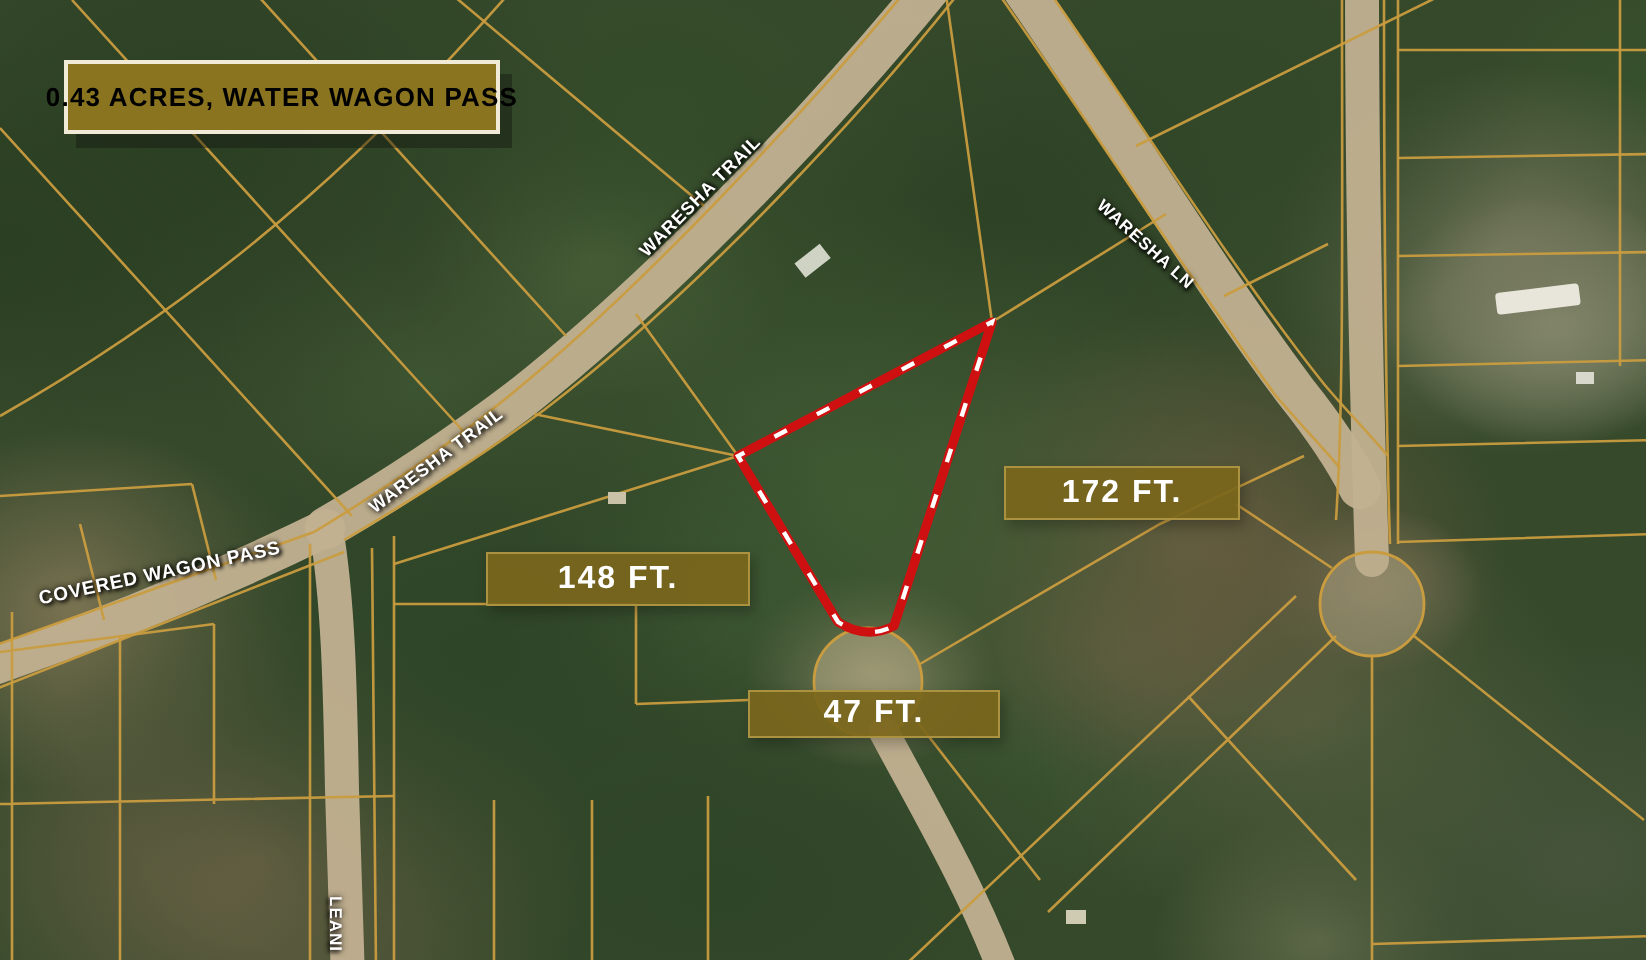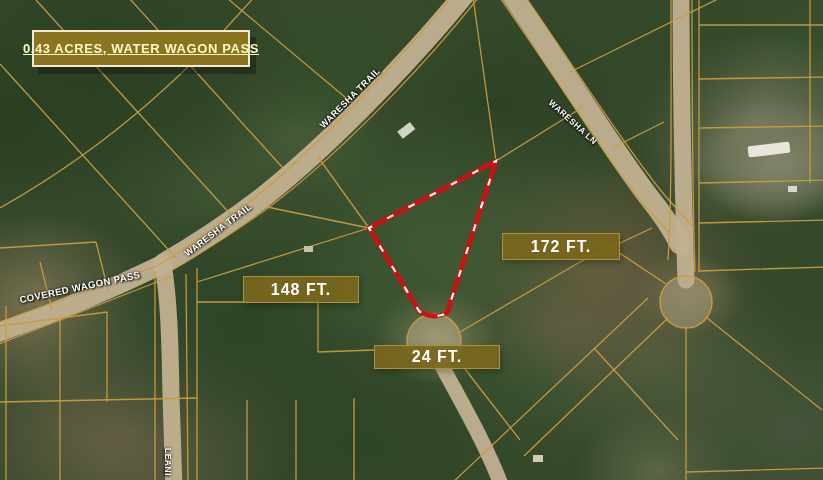--- a/index.html
+++ b/index.html
@@ -32,21 +32,21 @@
       radial-gradient(140px 100px at 823px 40px,  #37502c 0%, rgba(55,80,44,0) 70%),
       radial-gradient(100px 80px  at 560px 330px, #6e6148 0%, rgba(110,97,72,0) 70%),
       radial-gradient(120px 90px  at 360px 300px, #47603a 0%, rgba(71,96,58,0) 70%);
   }
   svg.map{position:absolute;left:0;top:0;}
   .title-badge{
     position:absolute;left:32px;top:30px;width:218px;height:37px;
     background:#8a741f;border:2px solid #f0ead6;box-sizing:border-box;
     box-shadow:6px 7px 0 rgba(20,25,15,.45);
     display:flex;align-items:center;justify-content:center;
-    color:#fef9c3;font-weight:700;font-size:13px;letter-spacing:.6px;white-space:nowrap;text-decoration:underline;
+    color:#000000;font-weight:700;font-size:13px;letter-spacing:.6px;white-space:nowrap;
   }
   .measure{
     position:absolute;box-sizing:border-box;
     background:rgba(122,102,28,.93);border:1px solid #ab9240;
     display:flex;align-items:center;justify-content:center;
     color:#ffffff;font-weight:700;font-size:16px;letter-spacing:1px;white-space:nowrap;
     box-shadow:2px 3px 6px rgba(0,0,0,.25);
   }
   .street{
     position:absolute;transform-origin:center;
@@ -120,18 +120,18 @@
     </g>
   </svg>
 
   <div class="street" style="left:350px;top:98px;font-size:9px;transform:translate(-50%,-50%) rotate(-45deg);">WARESHA TRAIL</div>
   <div class="street" style="left:218px;top:230px;font-size:9px;transform:translate(-50%,-50%) rotate(-37deg);">WARESHA TRAIL</div>
   <div class="street" style="left:573px;top:122px;font-size:8.5px;transform:translate(-50%,-50%) rotate(42deg);">WARESHA LN</div>
   <div class="street" style="left:80px;top:287px;font-size:9.5px;transform:translate(-50%,-50%) rotate(-12deg);">COVERED WAGON PASS</div>
   <div class="street" style="left:168px;top:462px;font-size:8.5px;transform:translate(-50%,-50%) rotate(90deg);">LEANI</div>
 
   <div class="measure" style="left:502px;top:233px;width:118px;height:27px;">172 FT.</div>
-  <div class="measure" style="left:243px;top:276px;width:116px;height:27px;">148 FT.</div>
-  <div class="measure" style="left:374px;top:345px;width:126px;height:24px;">24 FT.</div>
+  <div class="measure" style="left:243px;top:276px;width:132px;height:27px;">148 FT.</div>
+  <div class="measure" style="left:374px;top:345px;width:126px;height:24px;">47 FT.</div>
 
   <div class="title-badge">0.43 ACRES, WATER WAGON PASS</div>
 
 </div>
 
 </body></html>

